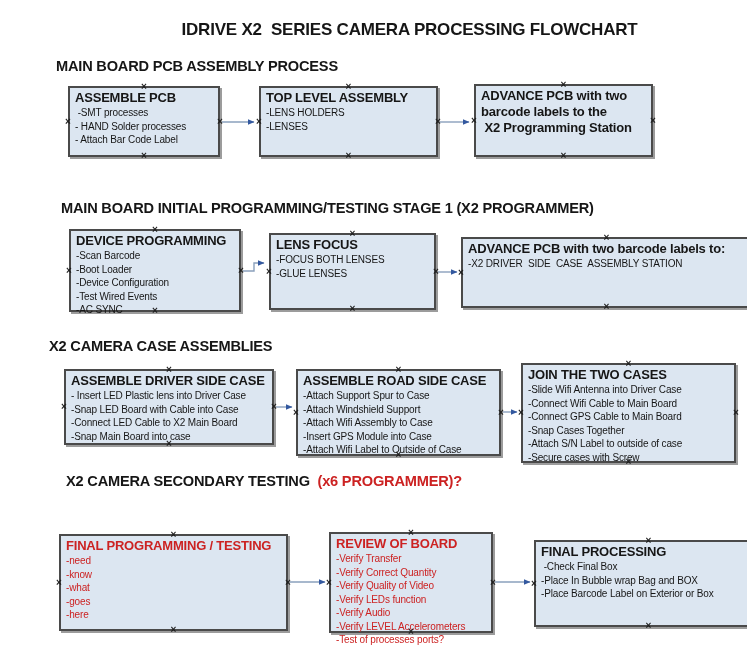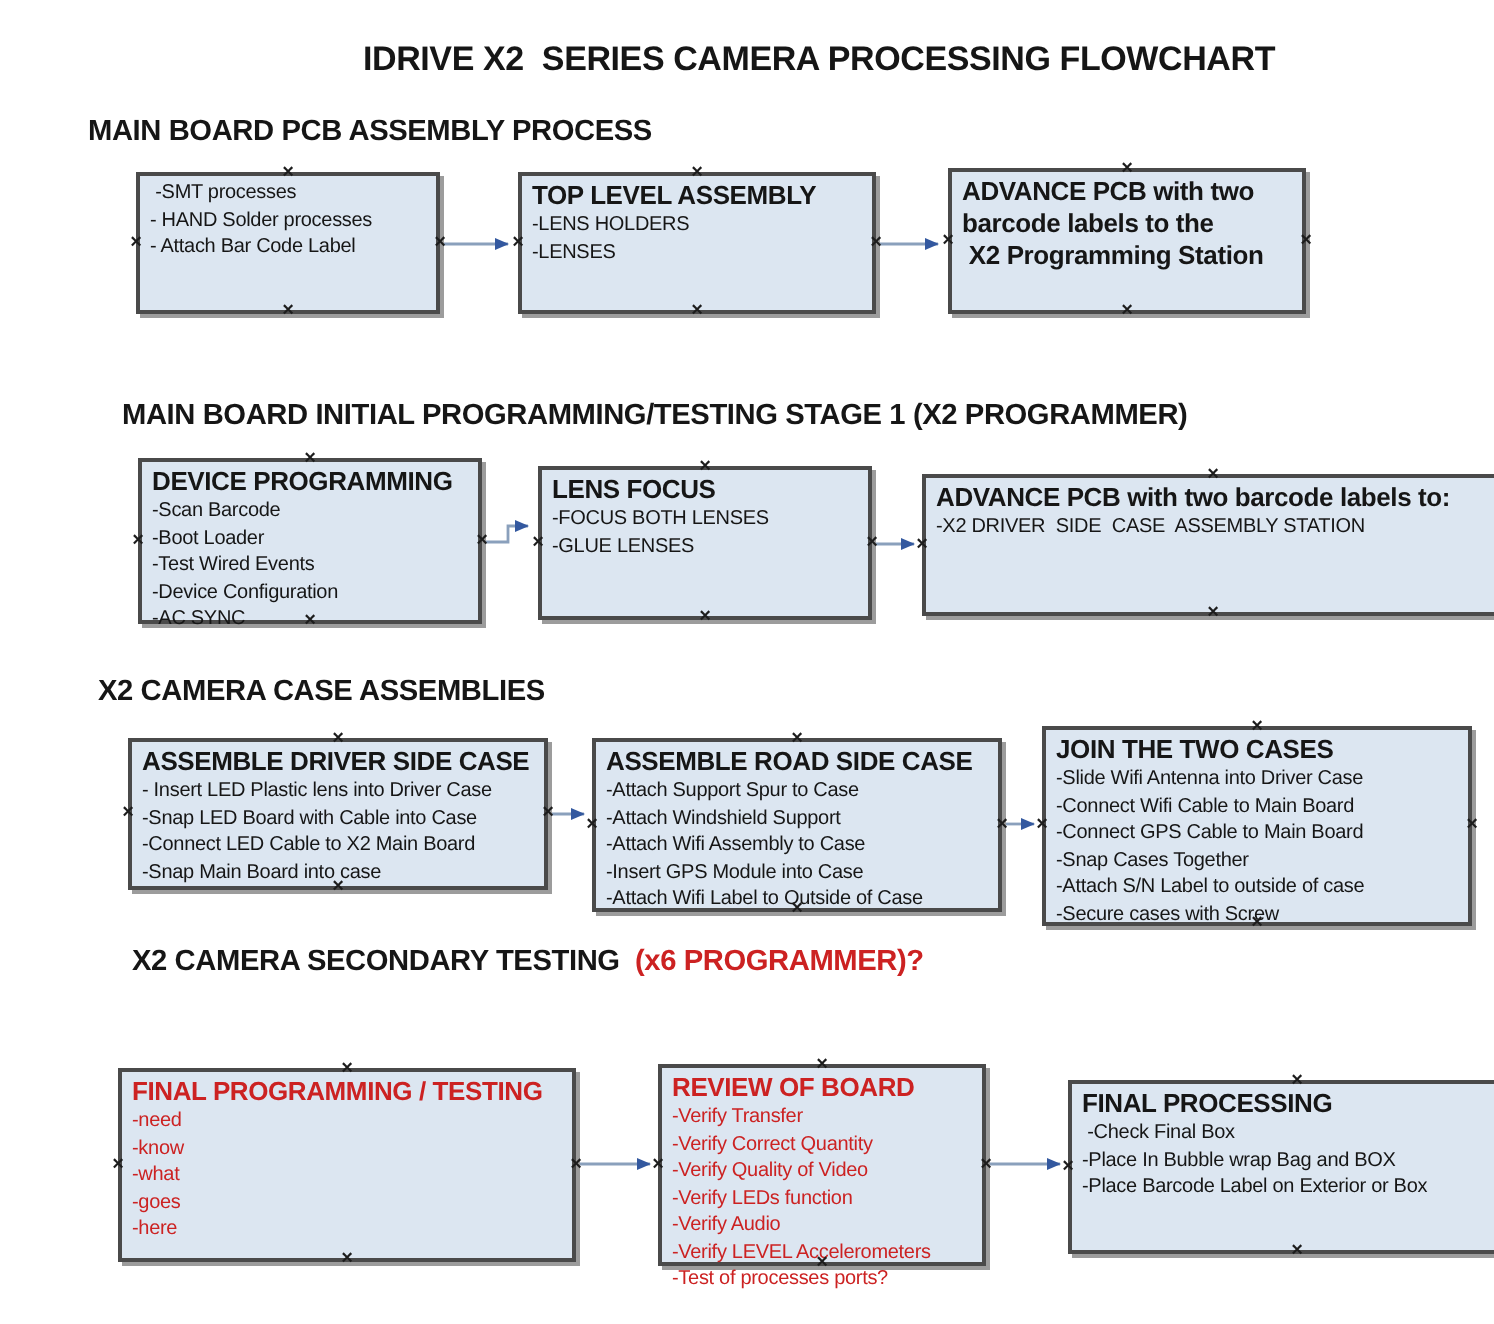--- a/index.html
+++ b/index.html
@@ -59,23 +59,24 @@
     <path class="arrow" d="M184,122 H218" marker-end="url(#ah)"></path>
     <path class="arrow" d="M402,122 H433" marker-end="url(#ah)"></path>
     <path class="arrow" d="M205,271 L218,271 L218,263 L228,263" marker-end="url(#ah)"></path>
     <path class="arrow" d="M400,272 H421" marker-end="url(#ah)"></path>
     <path class="arrow" d="M238,407 H256" marker-end="url(#ah)"></path>
     <path class="arrow" d="M465,412 H481" marker-end="url(#ah)"></path>
     <path class="arrow" d="M252,582 H289" marker-end="url(#ah)"></path>
     <path class="arrow" d="M457,582 H494" marker-end="url(#ah)"></path>
   </svg>
 
-  <div class="heading" style="left:8px;top:57px"><span>MAIN BOARD PCB ASSEMBLY PROCESS</span><span class="redtext"></span></div>
+  <div class="heading" style="left:20px;top:57px"><span>MAIN BOARD PCB ASSEMBLY PROCESS</span><span class="redtext"></span></div>
 
   <div class="box" style="left:32px;top:86px;width:152px;height:71px">
+    <div class="box-title">ASSEMBLE PCB</div>
     <div class="box-item"> -SMT processes</div>
     <div class="box-item">- HAND Solder processes</div>
     <div class="box-item">- Attach Bar Code Label</div>
     <span class="h ht">×</span>
       <span class="h hb">×</span>
       <span class="h hl">×</span>
       <span class="h hr">×</span>
   </div>
 
   <div class="box" style="left:223px;top:86px;width:179px;height:71px">
@@ -97,22 +98,22 @@
       <span class="h hl">×</span>
       <span class="h hr">×</span>
   </div>
 
   <div class="heading" style="left:25px;top:199px"><span>MAIN BOARD INITIAL PROGRAMMING/TESTING STAGE 1 (X2 PROGRAMMER)</span><span class="redtext"></span></div>
 
   <div class="box" style="left:33px;top:229px;width:172px;height:83px">
     <div class="box-title">DEVICE PROGRAMMING</div>
     <div class="box-item">-Scan Barcode</div>
     <div class="box-item">-Boot Loader</div>
+    <div class="box-item">-Device Configuration</div>
     <div class="box-item">-Test Wired Events</div>
-    <div class="box-item">-Device Configuration</div>
     <div class="box-item">-AC SYNC</div>
     <span class="h ht">×</span>
       <span class="h hb">×</span>
       <span class="h hl">×</span>
       <span class="h hr">×</span>
   </div>
 
   <div class="box" style="left:233px;top:233px;width:167px;height:77px">
     <div class="box-title">LENS FOCUS</div>
     <div class="box-item">-FOCUS BOTH LENSES</div>

